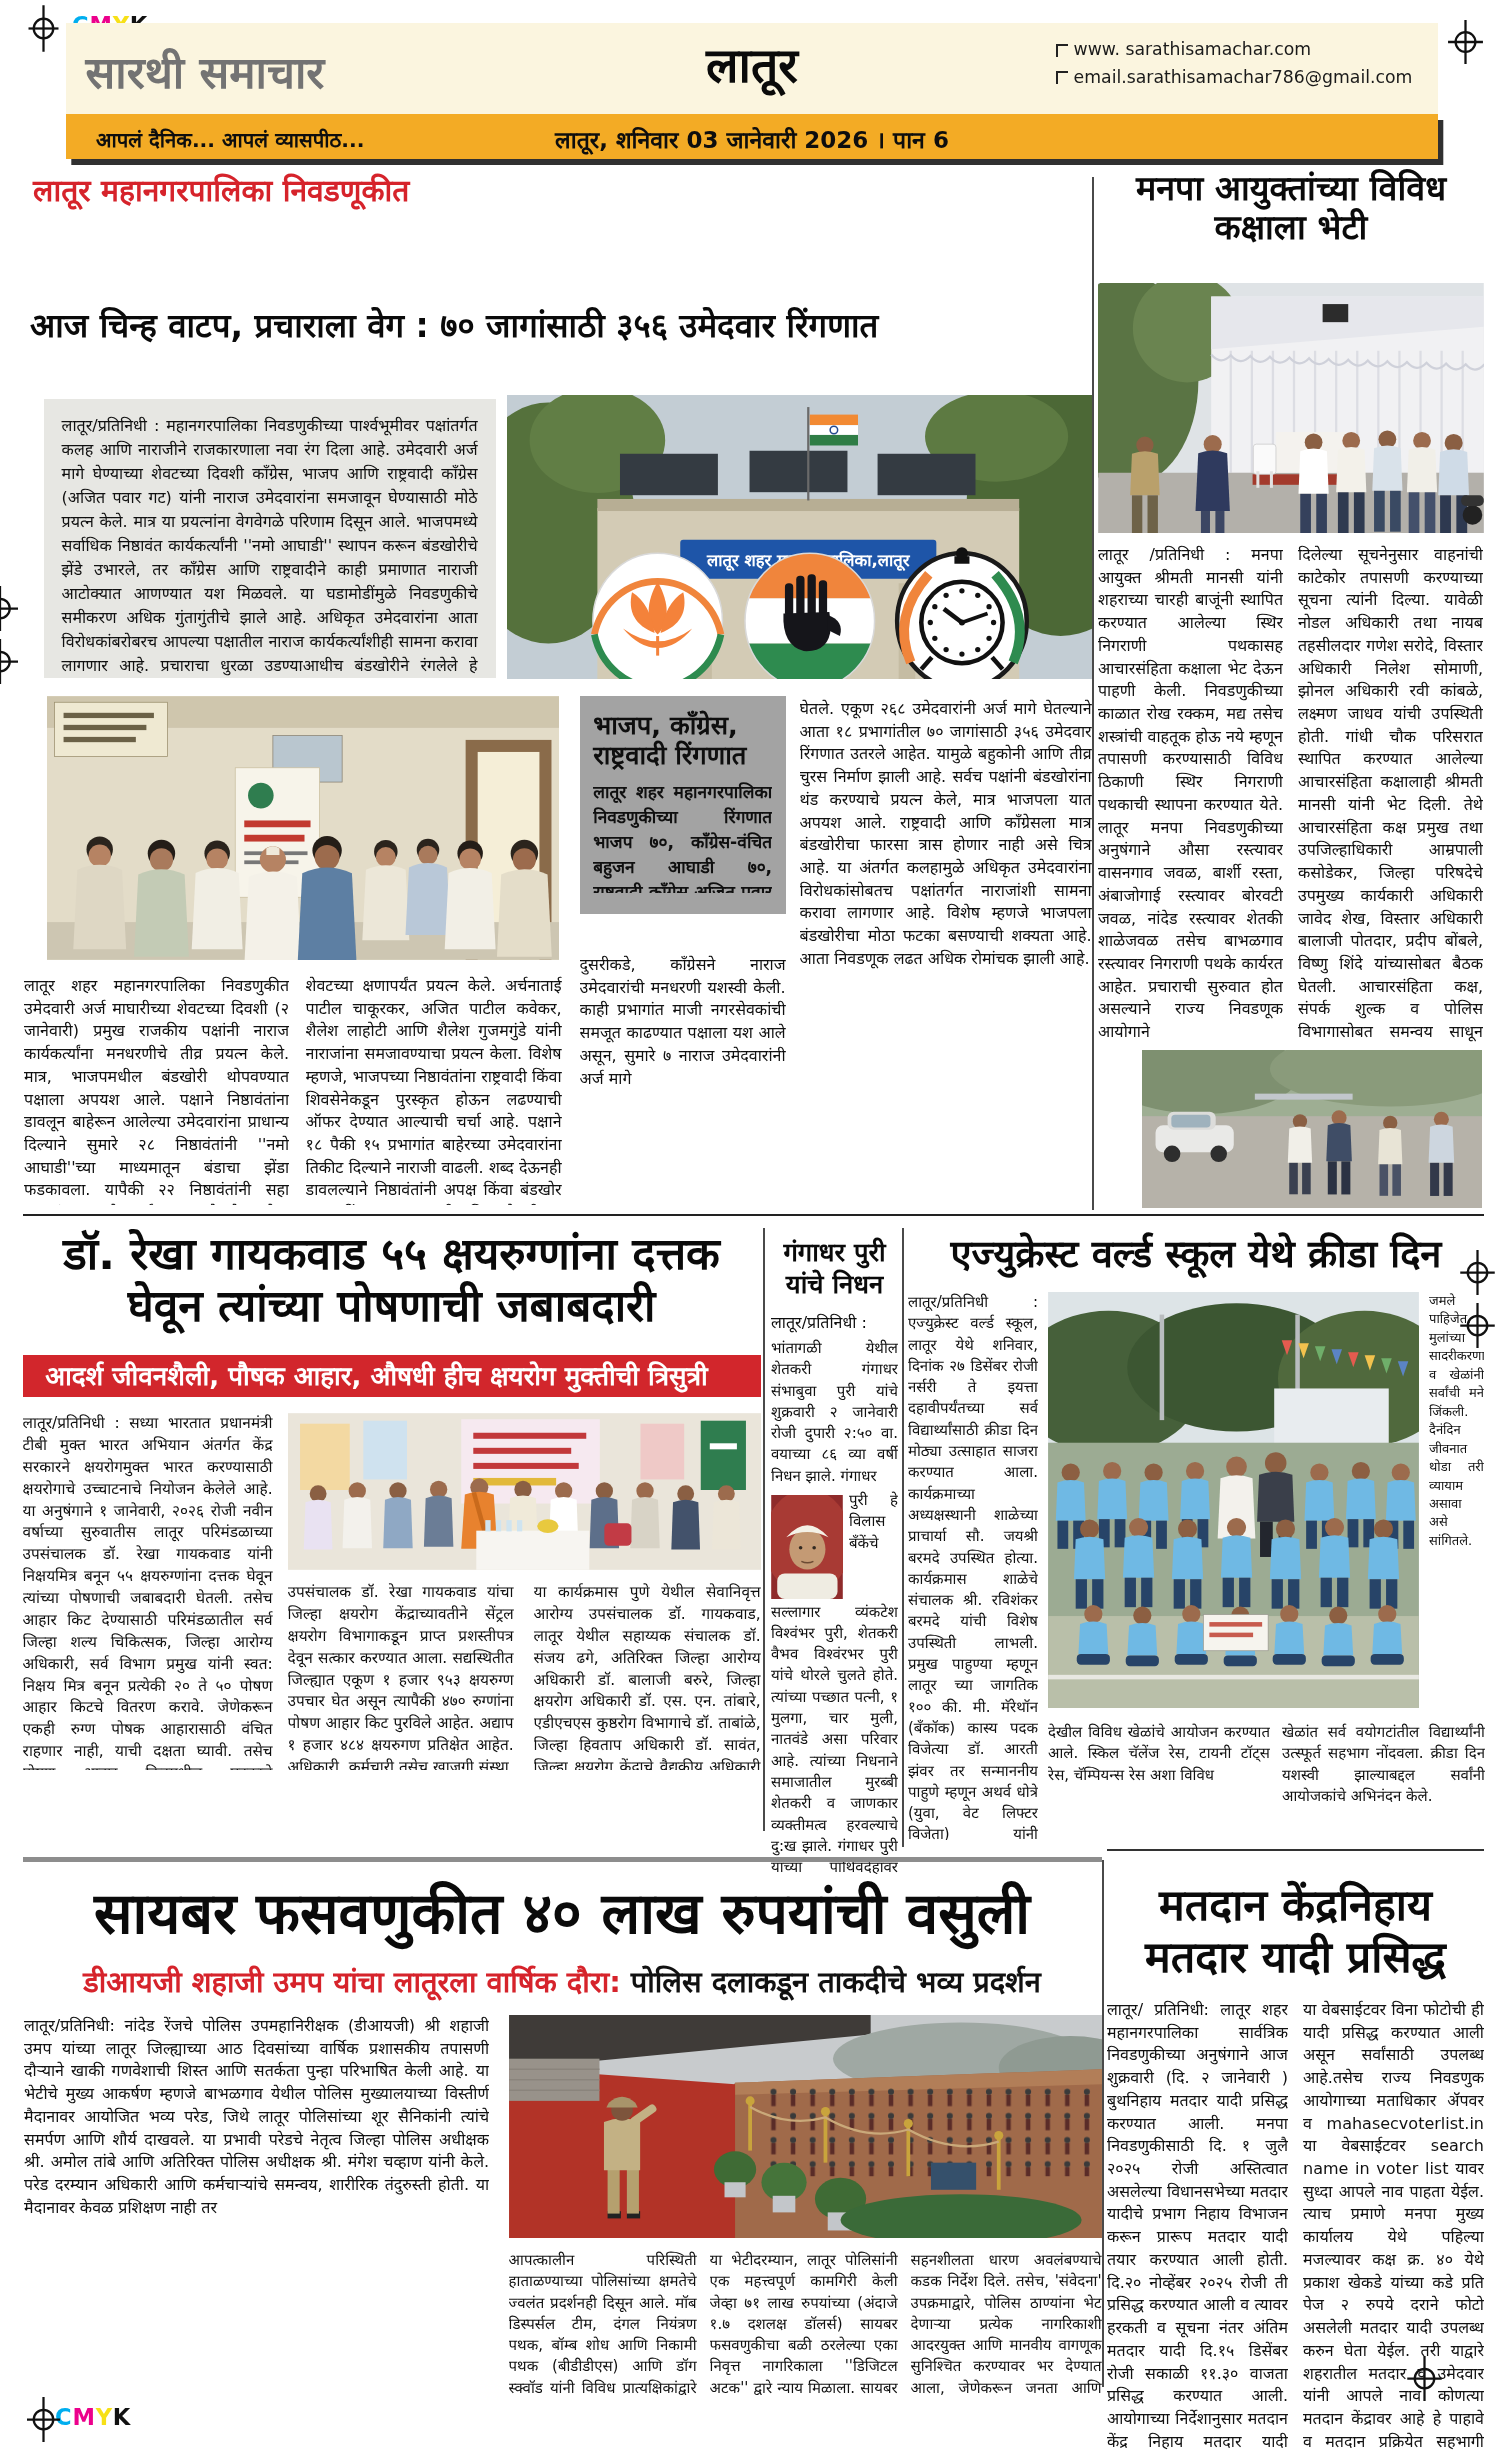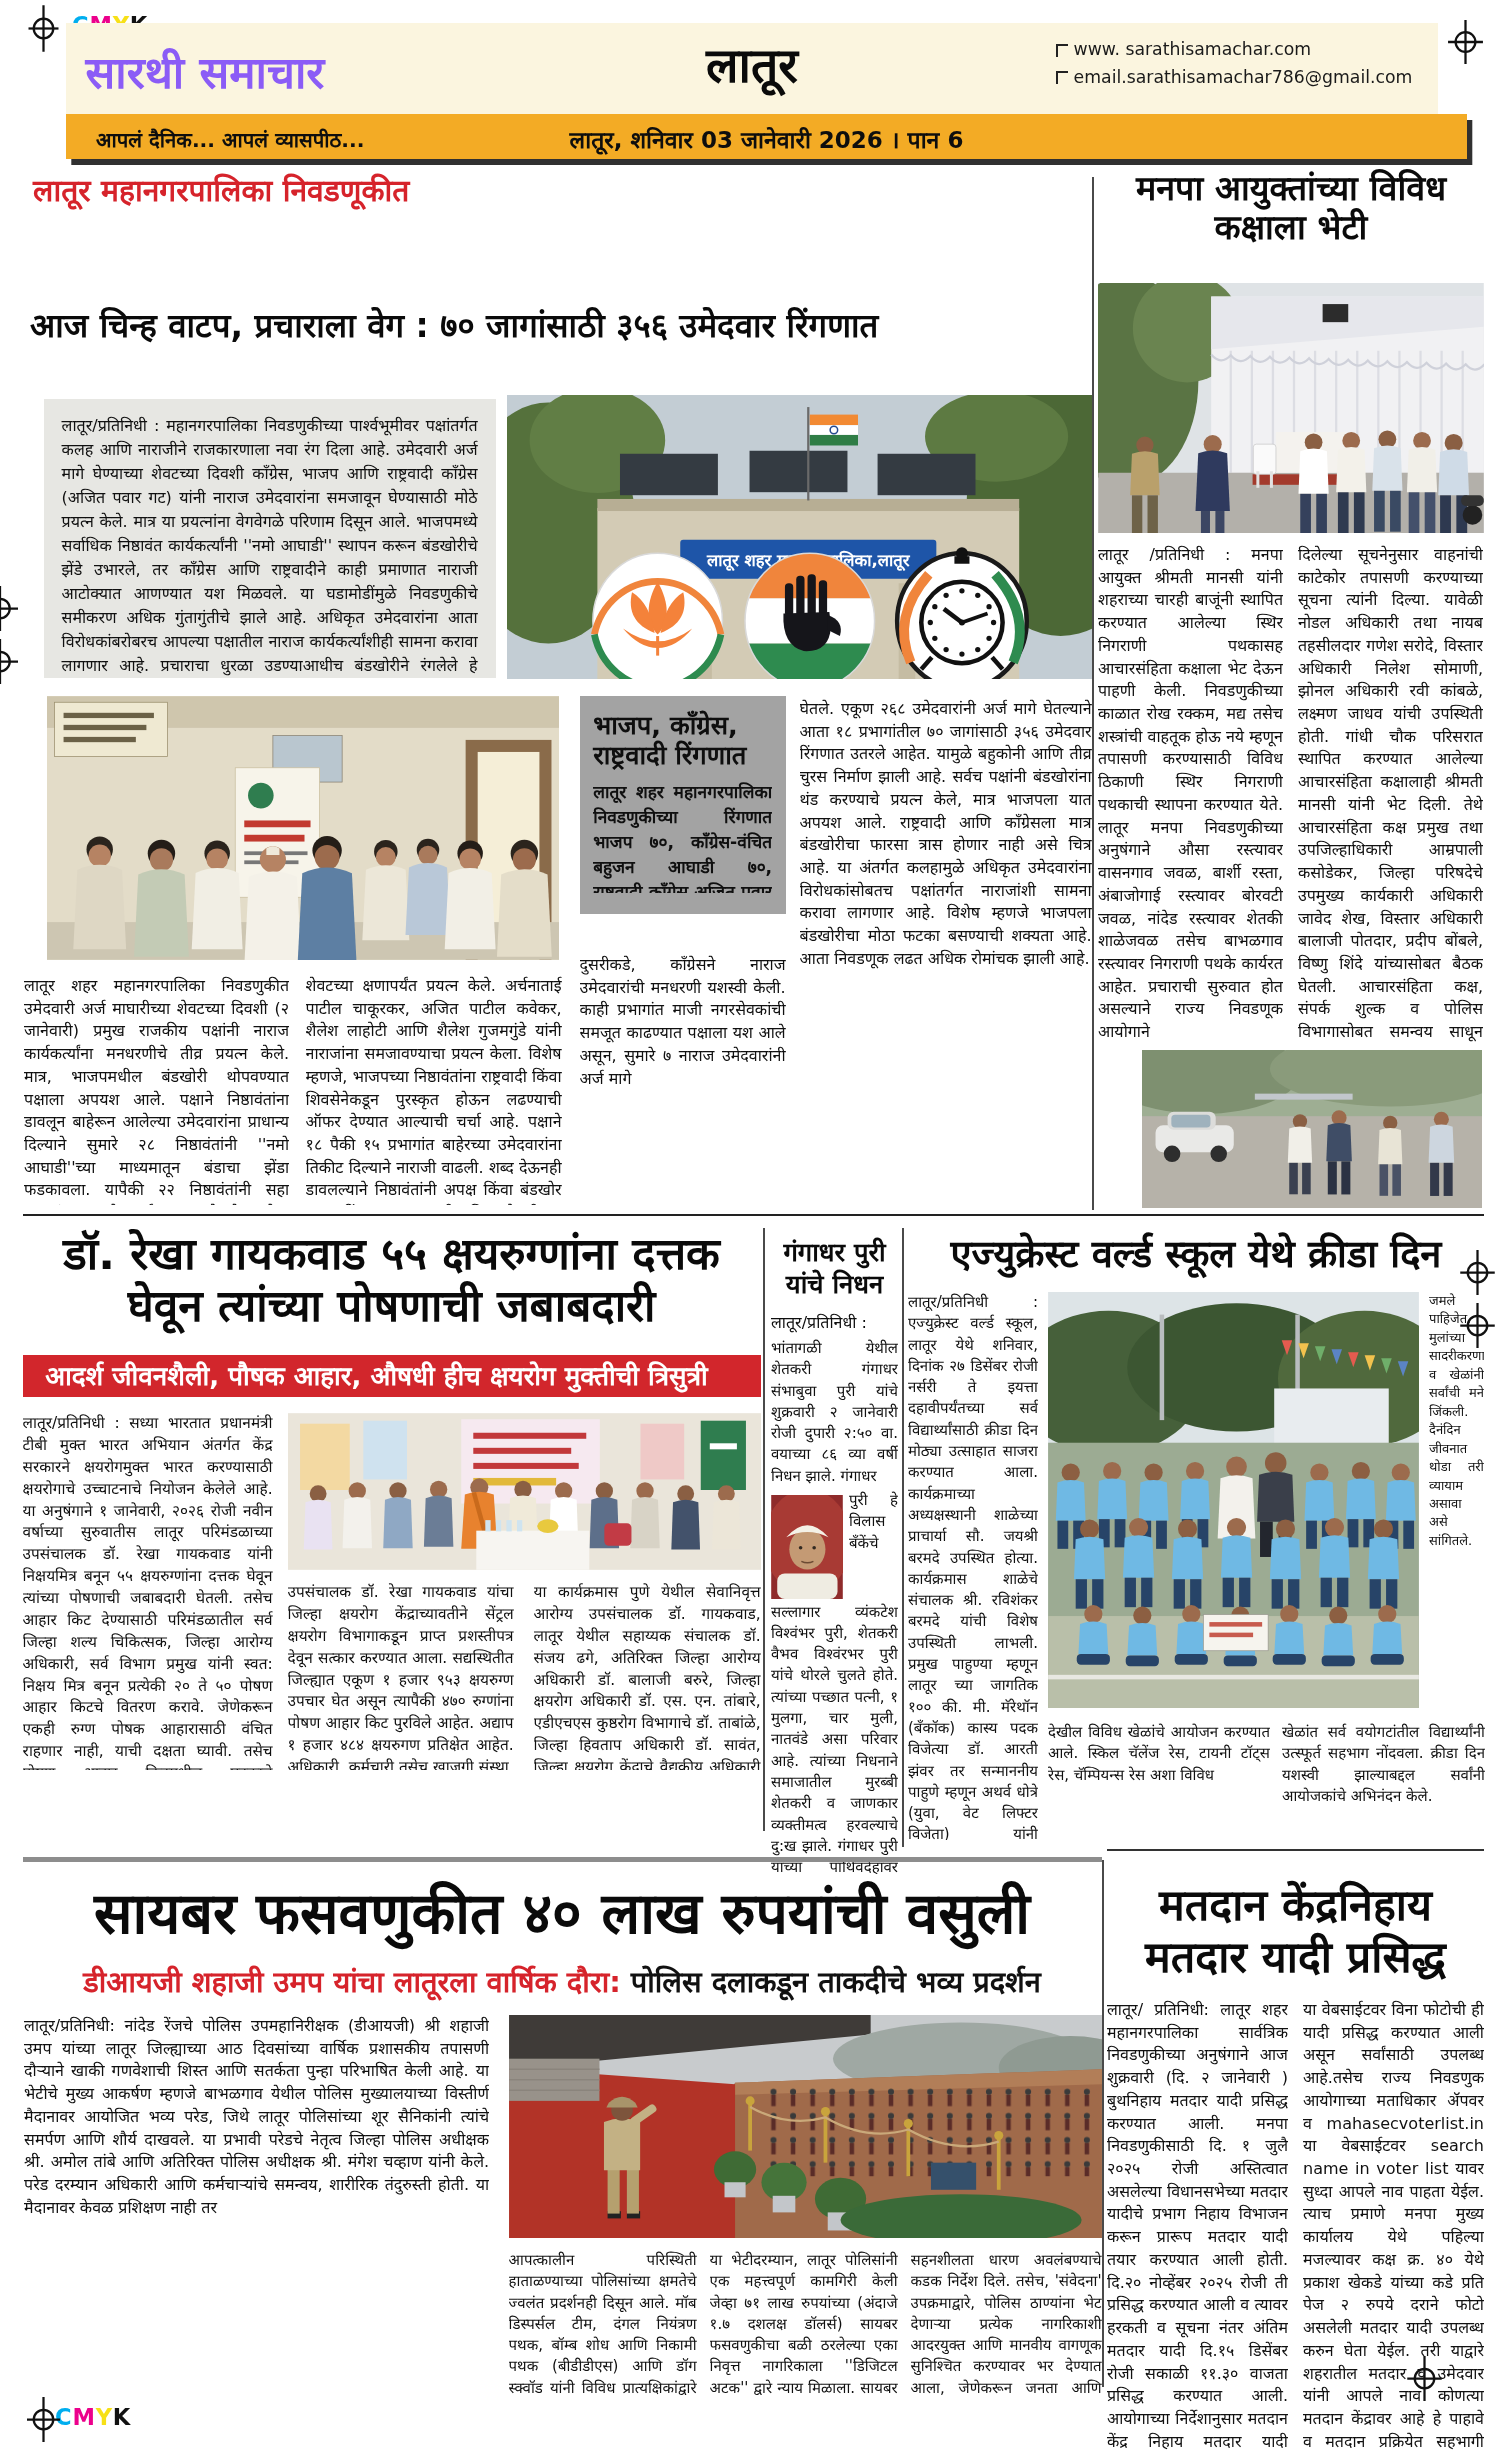--- a/index.html
+++ b/index.html
@@ -83,28 +83,28 @@
   </div>
   <div class="abs" style="left:27px;top:2397px;">
     <svg width="33" height="45" viewBox="0 0 44 60">
         <line x1="22" y1="0" x2="22" y2="60" stroke="#111" stroke-width="3"></line>
         <line x1="0" y1="30" x2="44" y2="30" stroke="#111" stroke-width="3"></line>
         <circle cx="22" cy="30" r="13" fill="none" stroke="#111" stroke-width="3"></circle>
       </svg>
   </div>
 
   <div class="abs cream" style="left:66px;top:22.6px;width:1372px;height:92px;">
-    <div class="abs" style="left:19.6px;top:18px;font-size:44px;font-weight:800;color:#8b5cf6;">सारथी समाचार</div>
+    <div class="abs" style="left:19.6px;top:18px;font-size:44px;font-weight:800;color:#737373;">सारथी समाचार</div>
     <div class="abs center" style="left:0;right:0;top:8px;font-size:48px;font-weight:800;color:#0a0a0a;">लातूर</div>
     <div class="abs" style="right:25.6px;top:16.6px;font-size:17.3px;color:#1a1a1a;text-align:left;">
       <div style="margin-bottom:7.5px;"><span class="bullet"></span><span>www. sarathisamachar.com</span></div>
       <div><span class="bullet"></span><span>email.sarathisamachar786@gmail.com</span></div>
     </div>
   </div>
-  <div class="abs shadowbar" style="left:66px;top:114px;width:1372px;height:45px;padding-left:29px;">
+  <div class="abs shadowbar" style="left:66px;top:114px;width:1372px;height:45px;">
     <div class="abs" style="left:30px;top:10.5px;font-size:20.3px;font-weight:800;">आपलं दैनिक... आपलं व्यासपीठ...</div>
     <div class="abs center" style="left:0;right:0;top:9px;font-size:23px;font-weight:800;">लातूर, शनिवार 03 जानेवारी 2026 । पान 6</div>
   </div>
 
   <section class="abs" style="left:22.6px;top:169px;width:1070px;height:1042px;">
     <div class="abs kicker" style="left:10.5px;top:0;font-size:30px;">लातूर महानगरपालिका निवडणूकीत</div>
     <div class="abs headline" style="left:7.5px;top:133px;width:1062px;font-size:33px;">आज चिन्ह वाटप, प्रचाराला वेग : ७० जागांसाठी ३५६ उमेदवार रिंगणात</div>
 
     <div class="abs greybox bt" style="left:21px;top:230px;width:416px;height:249px;padding:15px 18px;font-size:16px;line-height:1.5;">लातूर/प्रतिनिधी : महानगरपालिका निवडणुकीच्या पार्श्वभूमीवर पक्षांतर्गत कलह आणि नाराजीने राजकारणाला नवा रंग दिला आहे. उमेदवारी अर्ज मागे घेण्याच्या शेवटच्या दिवशी काँग्रेस, भाजप आणि राष्ट्रवादी काँग्रेस (अजित पवार गट) यांनी नाराज उमेदवारांना समजावून घेण्यासाठी मोठे प्रयत्न केले. मात्र या प्रयत्नांना वेगवेगळे परिणाम दिसून आले. भाजपमध्ये सर्वाधिक निष्ठावंत कार्यकर्त्यांनी ''नमो आघाडी'' स्थापन करून बंडखोरीचे झेंडे उभारले, तर काँग्रेस आणि राष्ट्रवादीने काही प्रमाणात नाराजी आटोक्यात आणण्यात यश मिळवले. या घडामोडींमुळे निवडणुकीचे समीकरण अधिक गुंतागुंतीचे झाले आहे. अधिकृत उमेदवारांना आता विरोधकांबरोबरच आपल्या पक्षातील नाराज कार्यकर्त्यांशीही सामना करावा लागणार आहे. प्रचाराचा धुरळा उडण्याआधीच बंडखोरीने रंगलेले हे राजकारण आगामी निवडणुकीत कोणत्या पक्षाला फटका देणार, याकडे सर्वांचे लक्ष लागले आहे.</div>
 

